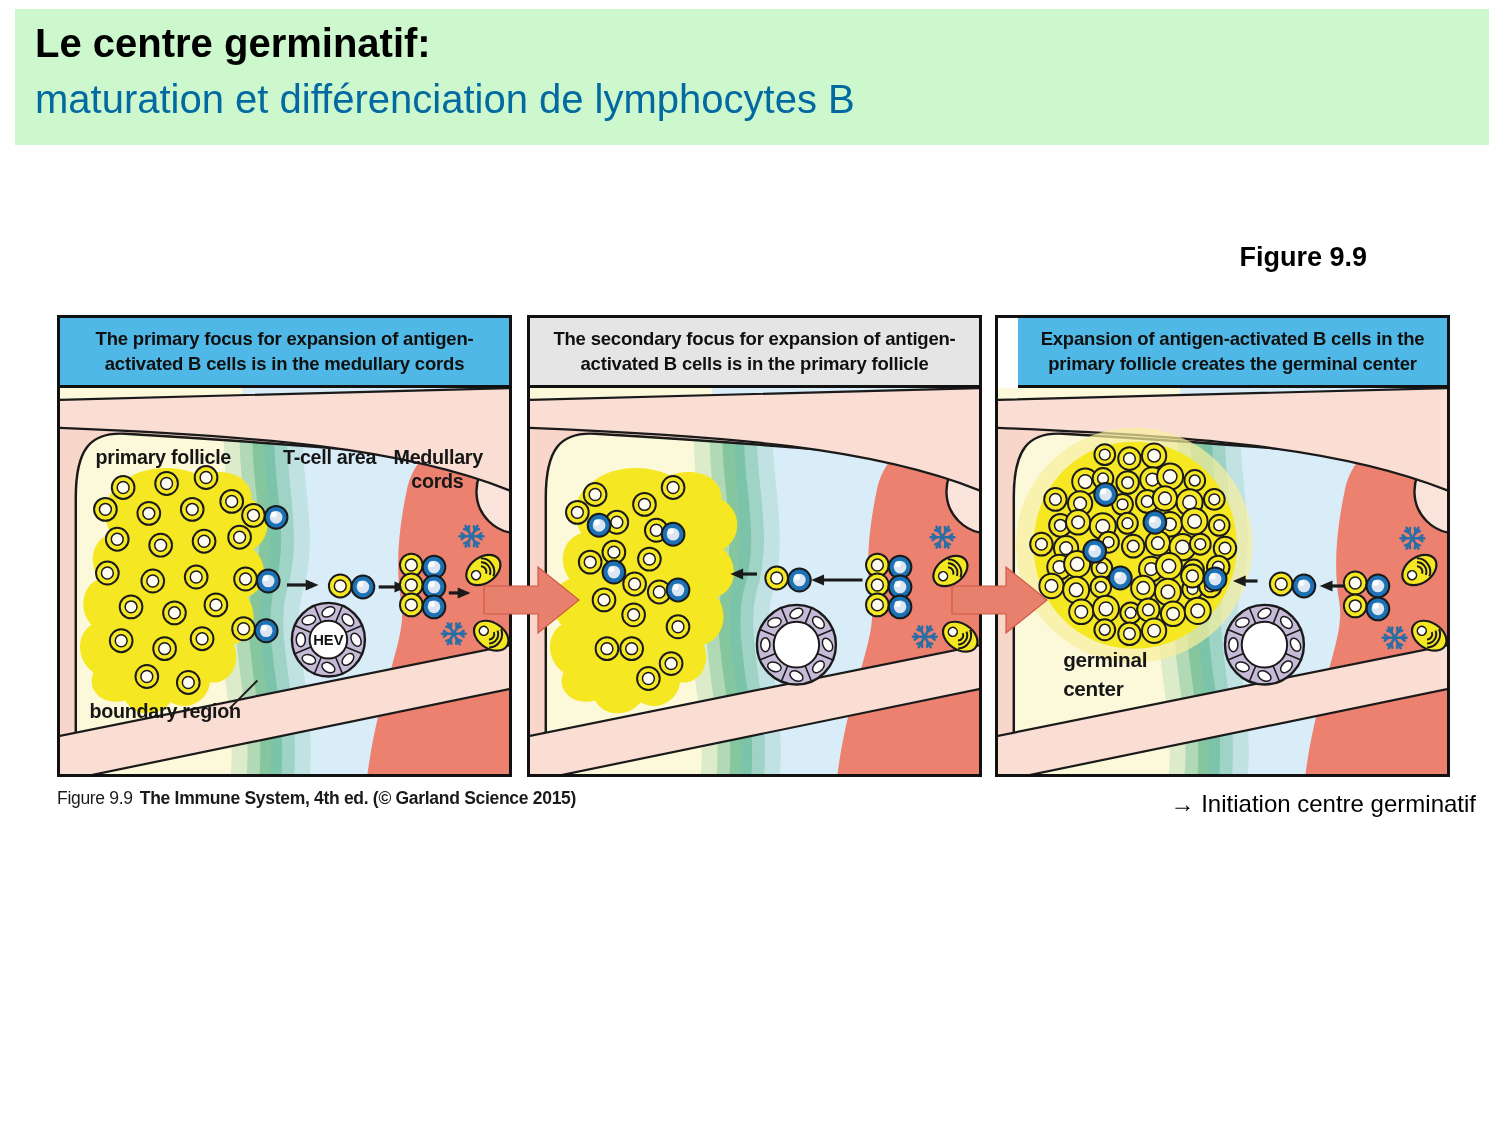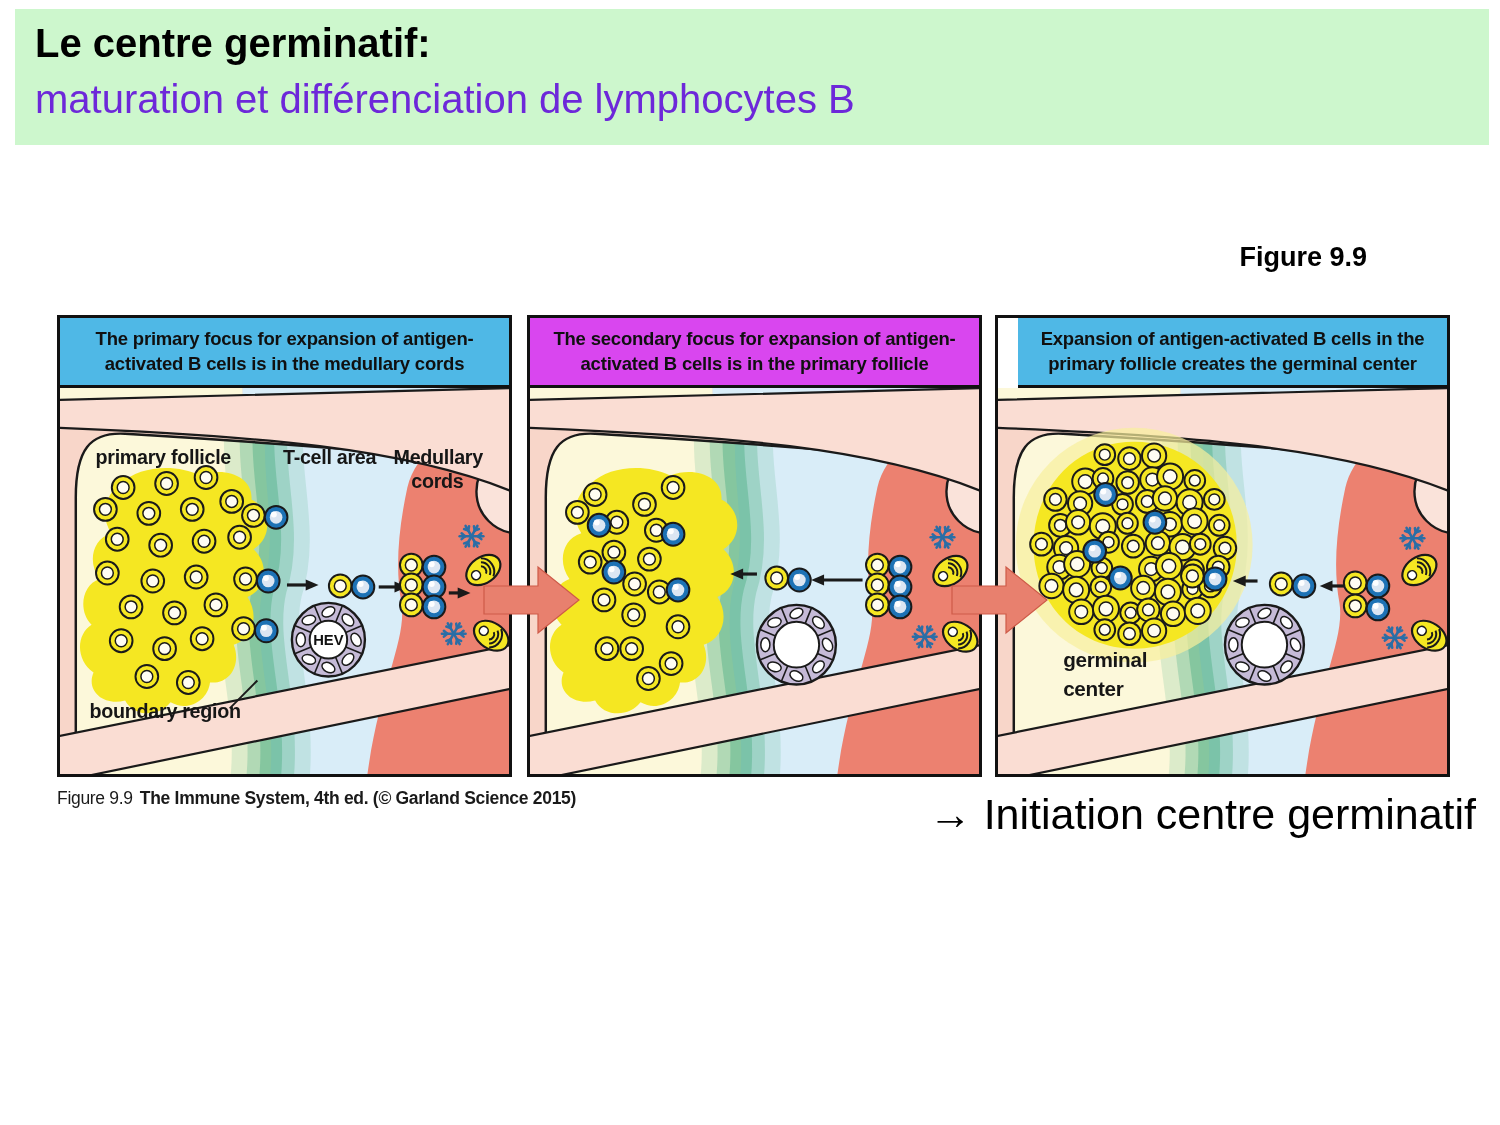--- a/index.html
+++ b/index.html
@@ -1,33 +1,33 @@
 <!DOCTYPE html>
 <html><head>
 <meta charset="utf-8">
 <style>
   html,body{margin:0;padding:0;background:#fff;}
   .slide{position:relative;width:1500px;height:1125px;background:#FFFFFF;
          font-family:"Liberation Sans",sans-serif;overflow:hidden;}
   .banner{position:absolute;left:15px;top:9px;width:1474px;height:136px;}
   .title1{position:absolute;left:20px;top:12px;font-size:40px;font-weight:bold;color:#000;}
-  .title2{position:absolute;left:20px;top:68px;font-size:40px;font-weight:normal;color:#6d28d9;}
+  .title2{position:absolute;left:20px;top:68px;font-size:40px;font-weight:normal;color:#0369a1;}
   .figref{position:absolute;top:242px;right:133px;font-size:27px;font-weight:bold;color:#000;}
   .figure{position:absolute;left:57px;top:315px;width:1400px;height:465px;}
   .panel{position:absolute;top:0;width:455px;height:462px;border:3px solid #111;
          box-sizing:border-box;background:#fff;}
   .panel-header{height:70px;box-sizing:border-box;border-bottom:3px solid #111;
          display:flex;align-items:center;justify-content:center;text-align:center;
          font-weight:bold;font-size:18.5px;line-height:1.32;padding:12px 14px;
          letter-spacing:-0.2px;color:#101010;}
   .panel-body{display:block;width:449px;height:386px;}
   .gap-arrow{position:absolute;top:240px;width:100px;height:90px;overflow:visible;}
   .caption{position:absolute;left:57px;top:788px;font-size:17.5px;letter-spacing:-0.3px;color:#1A1A1A;}
   .caption .cap-bold{font-weight:bold;margin-left:7px;text-align:right;}
-  .annotation{position:absolute;top:790px;right:24px;font-size:43px;color:#000;}
+  .annotation{position:absolute;top:790px;right:24px;font-size:24px;color:#000;}
 </style>
 </head>
 <body>
 
 <div class="slide">
 
   <div class="banner" style="background: rgb(205, 247, 205);">
     <div class="title1">Le centre germinatif:</div>
     <div class="title2">maturation et différenciation de lymphocytes B</div>
   </div>
@@ -299,21 +299,21 @@
           </g>
           <text x="36" y="76" font-family="Liberation Sans,sans-serif" font-weight="bold" font-size="20" letter-spacing="-0.3" fill="#161616">primary follicle</text>
           <text x="226" y="76" font-family="Liberation Sans,sans-serif" font-weight="bold" font-size="20" letter-spacing="-0.3" fill="#161616">T-cell area</text>
           <text x="338" y="76" font-family="Liberation Sans,sans-serif" font-weight="bold" font-size="20" letter-spacing="-0.3" fill="#161616">Medullary</text>
           <text x="356" y="101" font-family="Liberation Sans,sans-serif" font-weight="bold" font-size="20" letter-spacing="-0.3" fill="#161616">cords</text>
           <text x="30" y="332" font-family="Liberation Sans,sans-serif" font-weight="bold" font-size="20" letter-spacing="-0.3" fill="#161616">boundary region</text>
           <line x1="172" y1="322" x2="200" y2="294" stroke="#1A1A1A" stroke-width="2"></line>
         </svg>
     </div>
     <div class="panel" style="left:470px">
-      <div class="panel-header" style="background: #d946ef;">The secondary focus for expansion of antigen-activated B cells is in the primary follicle</div>
+      <div class="panel-header" style="background: #e5e5e5;">The secondary focus for expansion of antigen-activated B cells is in the primary follicle</div>
       <svg class="panel-body" id="panel1" viewBox="0 0 455 388" preserveAspectRatio="none">
           <defs>
             <clipPath id="cortexClip1">
               <path d="M16,400 L16,110 C16,62 30,44 66,46 C200,54 340,64 470,78 L470,400 Z"></path>
             </clipPath>
           </defs>
           <rect x="0" y="0" width="455" height="388" fill="#F8D6C9"></rect>
           <rect x="0" y="0" width="185" height="15" fill="#FCF8DA"></rect>
           <rect x="185" y="0" width="273" height="15" fill="#D9EDF8"></rect>
           <g clip-path="url(#cortexClip1)">

